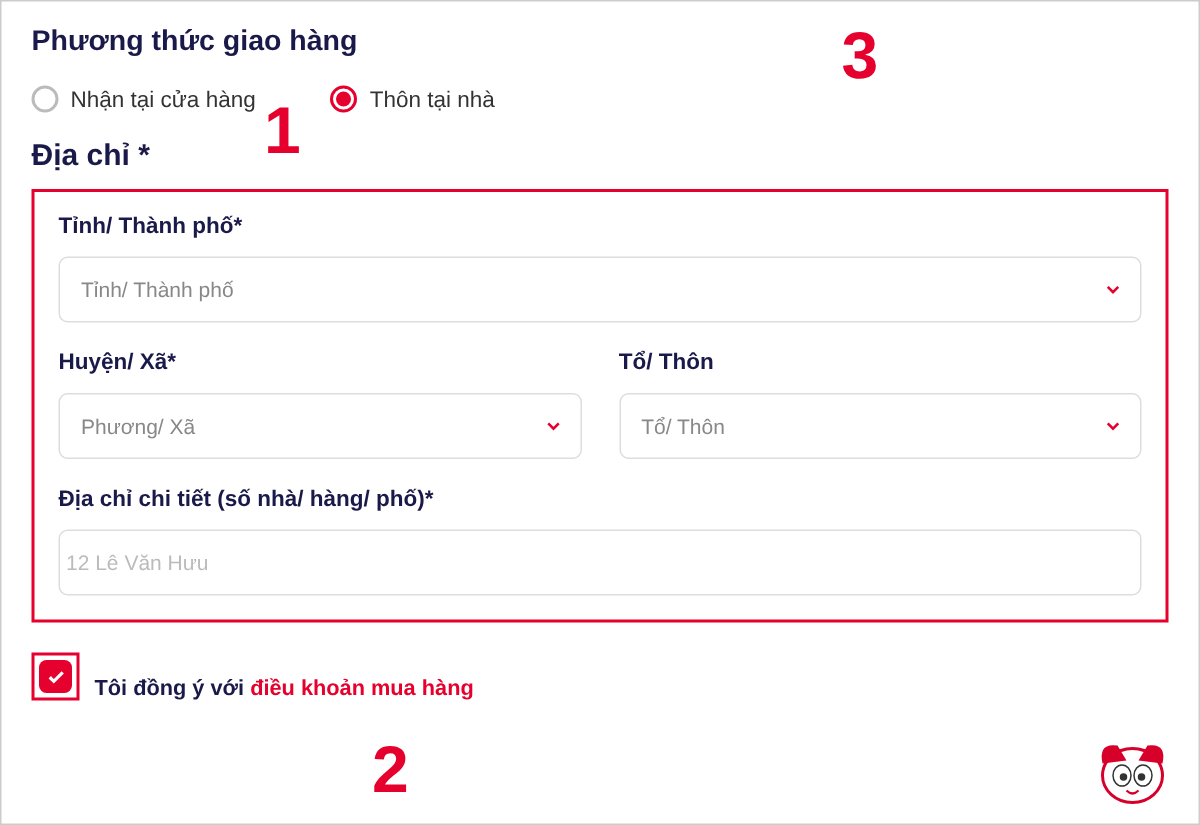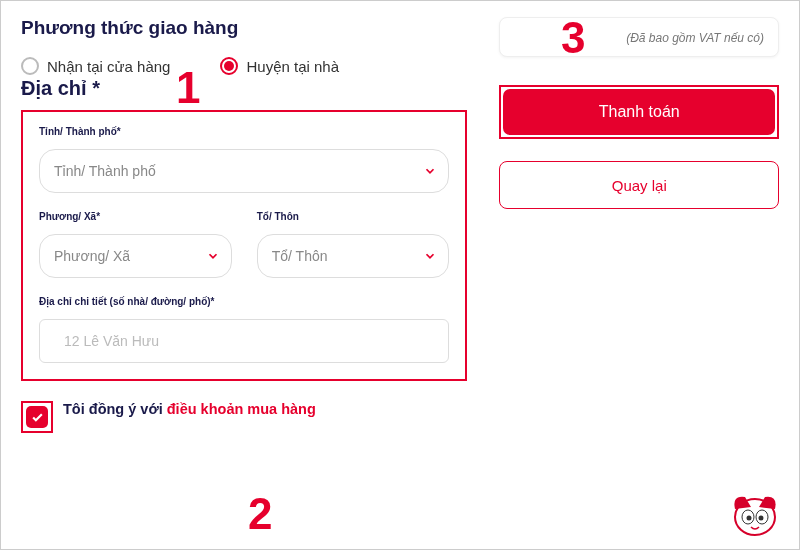--- a/index.html
+++ b/index.html
@@ -28,21 +28,21 @@
     }
     .section-title {
       font-size: 19px;
       font-weight: 700;
       color: #1a1a4a;
       margin-bottom: 18px;
     }
     .radio-group {
       display: flex;
       gap: 50px;
-      margin-bottom: 2px;
+      margin-bottom: 18px;
     }
     .radio-item {
       display: flex;
       align-items: center;
       gap: 8px;
       cursor: pointer;
     }
     .radio-circle {
       width: 18px;
       height: 18px;
@@ -78,34 +78,34 @@
     .form-row {
       display: flex;
       gap: 25px;
       margin-bottom: 18px;
     }
     .form-group {
       flex: 1;
     }
     .form-group-full { width: 100%; }
     .form-label {
-      font-size: 10px;
+      font-size: 15px;
       font-weight: 600;
       color: #1a1a4a;
       margin-bottom: 12px;
       display: block;
     }
     .select-wrap {
       position: relative;
     }
     .select {
       width: 100%;
       height: 44px;
       border: 1px solid #ddd;
-      border-radius: 16px;
+      border-radius: 6px;
       padding: 0 34px 0 14px;
       font-size: 14px;
       color: #888;
       background: #fff;
       display: flex;
       align-items: center;
       cursor: pointer;
     }
     .chevron {
       position: absolute;
@@ -113,28 +113,28 @@
       top: 50%;
       transform: translateY(-50%);
       width: 14px; height: 14px;
       color: #e6002d;
     }
     .text-input {
       width: 100%;
       height: 44px;
       border: 1px solid #ddd;
       border-radius: 6px;
-      padding: 0 24px;
+      padding: 0 4px;
       font-size: 14px;
       color: #3b82f6;
     }
     .text-input::placeholder { color: #bbb; }
     .consent-row {
       display: flex;
-      align-items: flex-start;
+      align-items: flex-end;
       gap: 10px;
       margin-top: 20px;
     }
     .checkbox-highlight {
       border: 2.5px solid #e6002d;
       padding: 3px;
     }
     .checkbox {
       width: 22px; height: 22px;
       background: #e6002d;
@@ -222,21 +222,21 @@
 
     <h2 class="section-title">Phương thức giao hàng</h2>
 
     <div class="radio-group">
       <div class="radio-item">
         <div class="radio-circle"></div>
         <span class="radio-label">Nhận tại cửa hàng</span>
       </div>
       <div class="radio-item">
         <div class="radio-circle selected"></div>
-        <span class="radio-label">Huyện tại nhà</span>
+        <span class="radio-label">Thôn tại nhà</span>
       </div>
     </div>
 
     <div class="address-title">Địa chỉ *</div>
 
     <div class="form-box">
       <div class="form-row">
         <div class="form-group">
           <span class="form-label">Tỉnh/ Thành phố*</span>
           <div class="select-wrap">
@@ -245,21 +245,21 @@
             </div>
             <svg class="chevron" viewBox="0 0 24 24" fill="none" stroke="currentColor" stroke-width="3">
                 <polyline points="6 9 12 15 18 9"></polyline>
               </svg>
           </div>
         </div>
       </div>
 
       <div class="form-row">
         <div class="form-group">
-          <span class="form-label">Phương/ Xã*</span>
+          <span class="form-label">Huyện/ Xã*</span>
           <div class="select-wrap">
             <div class="select">
               <span>Phương/ Xã</span>
             </div>
             <svg class="chevron" viewBox="0 0 24 24" fill="none" stroke="currentColor" stroke-width="3">
                 <polyline points="6 9 12 15 18 9"></polyline>
               </svg>
           </div>
         </div>
         <div class="form-group">
@@ -269,50 +269,39 @@
               <span>Tổ/ Thôn</span>
             </div>
             <svg class="chevron" viewBox="0 0 24 24" fill="none" stroke="currentColor" stroke-width="3">
                 <polyline points="6 9 12 15 18 9"></polyline>
               </svg>
           </div>
         </div>
       </div>
 
       <div class="form-group-full">
-        <span class="form-label">Địa chỉ chi tiết (số nhà/ đường/ phố)*</span>
+        <span class="form-label">Địa chỉ chi tiết (số nhà/ hàng/ phố)*</span>
         <input class="text-input" type="text" placeholder="12 Lê Văn Hưu" style="">
       </div>
     </div>
 
     <div class="consent-row">
       <div class="checkbox-highlight">
         <div class="checkbox">
           <svg width="13" height="13" viewBox="0 0 24 24" fill="none" stroke="white" stroke-width="4">
               <polyline points="20 6 9 17 4 12"></polyline>
             </svg>
         </div>
       </div>
       <span class="consent-text">
         <span>Tôi đồng ý với </span><span class="consent-link">điều khoản mua hàng</span>
       </span>
     </div>
   </div>
 
-  <div class="right-col">
-    <div class="vat-card">
-      <span class="vat-text">(Đã bao gồm VAT nếu có)</span>
-    </div>
-
-    <div class="btn-primary-wrap">
-      <button class="btn-primary">Thanh toán</button>
-    </div>
-
-    <button class="btn-secondary">Quay lại</button>
-  </div>
 </div>
 
 <div class="annot annot-1">1</div>
 <div class="annot annot-2">2</div>
 <div class="annot annot-3">3</div>
 
 <svg class="mascot" viewBox="0 0 56 50">
   <ellipse cx="28" cy="30" rx="20" ry="18" fill="#fff" stroke="#d6002a" stroke-width="2"></ellipse>
   <path d="M8 22 Q5 8 18 10 L24 20 Z" fill="#d6002a"></path>
   <path d="M48 22 Q51 8 38 10 L32 20 Z" fill="#d6002a"></path>

